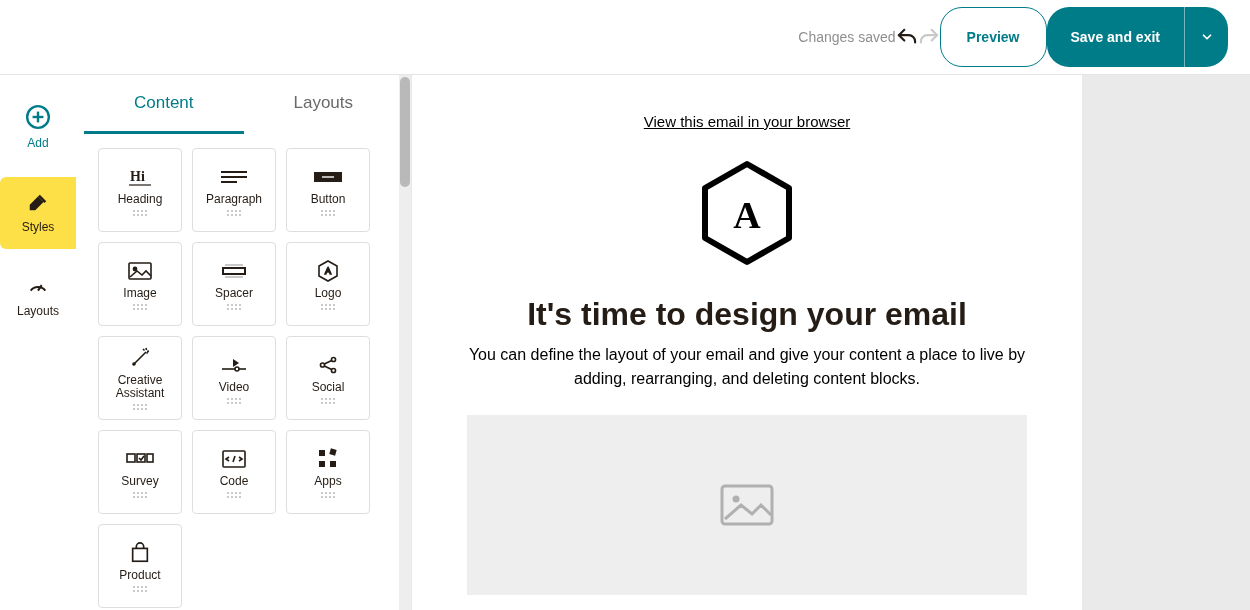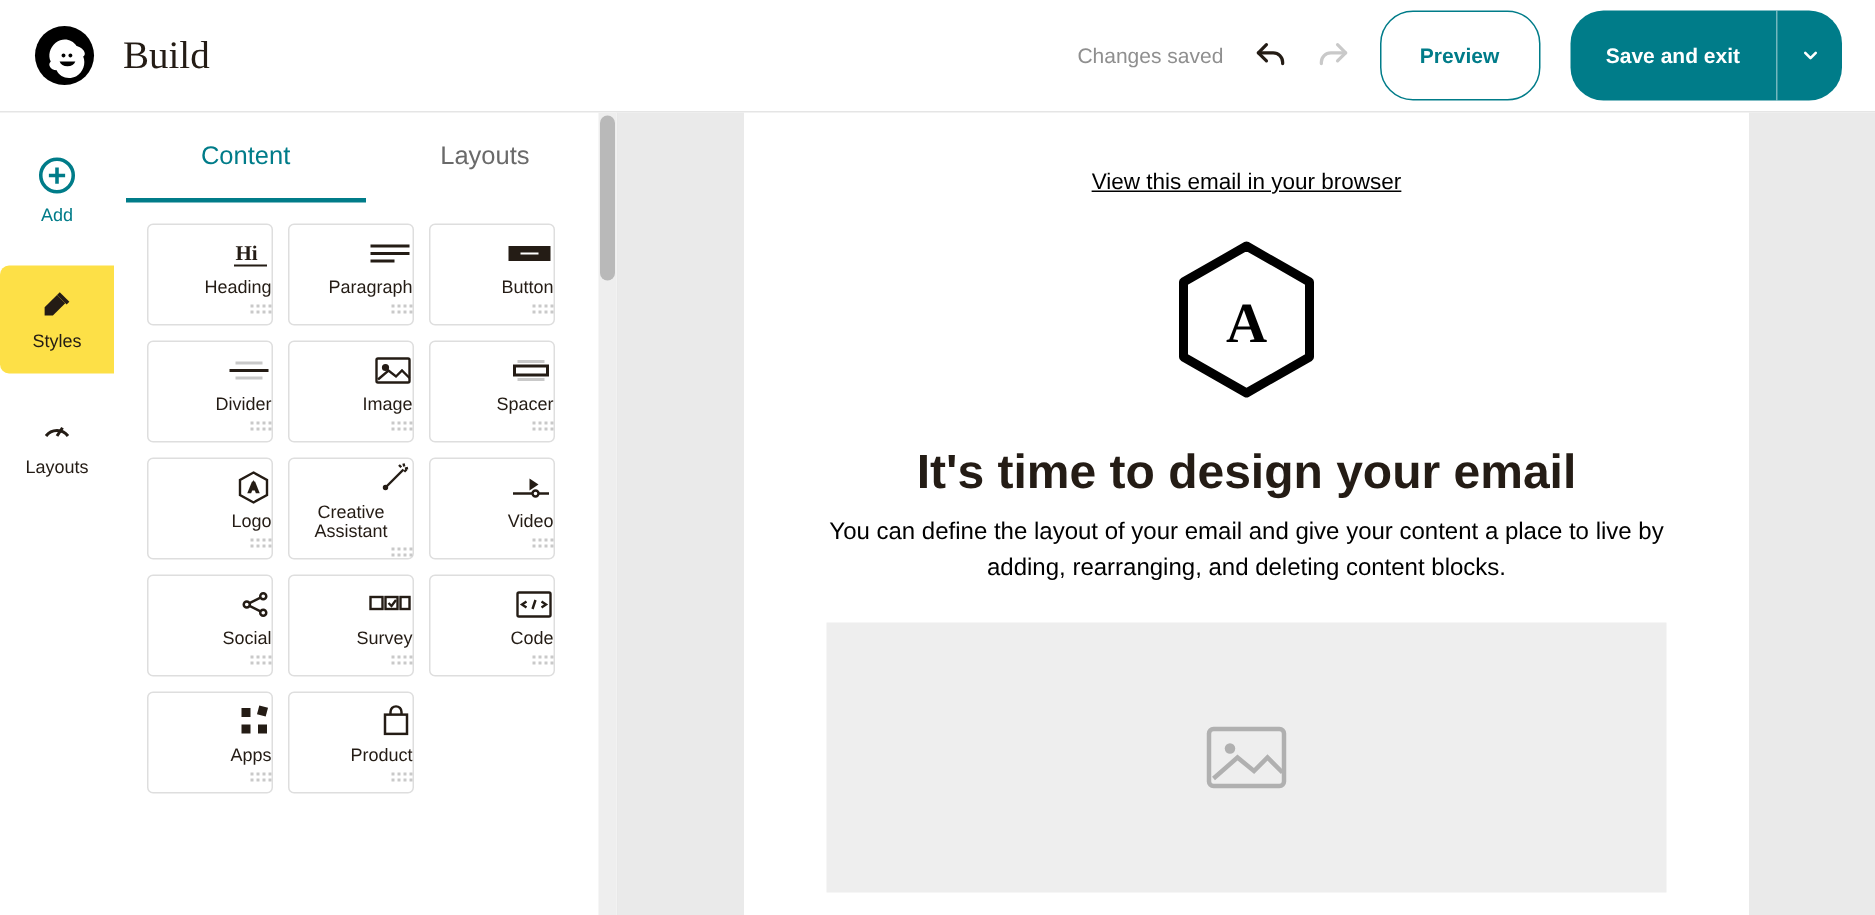--- a/index.html
+++ b/index.html
@@ -2,21 +2,21 @@
 <html><head>
 <meta charset="utf-8">
 <style>
 html,body{margin:0;padding:0;width:1250px;height:610px;overflow:hidden;font-family:"Helvetica Neue",Helvetica,Arial,sans-serif;color:#241c15;background:#fff}
 *{box-sizing:border-box}
 .topbar{height:75px;display:flex;align-items:center;padding:0 22px;border-bottom:1px solid #e5e5e5}
 .logo-wrap{display:flex;align-items:center;gap:18px}
 .logo-svg{width:42px;height:42px}
 .app-title{font-family:Georgia,"Times New Roman",serif;font-size:26px;font-weight:400}
 .topbar-spacer{flex:1}
-.topbar-right{display:flex;align-items:center;gap:20px}
+.topbar-right{display:flex;align-items:center;}
 .saved-text{font-size:14px;color:#8f8f8f}
 .icon-btn{width:22px;height:22px;display:flex;align-items:center;justify-content:center;color:#241c15}
 .icon-btn.disabled{color:#c9c9c9}
 .btn{height:60px;border-radius:22px;font-size:14px;font-weight:600;display:flex;align-items:center;justify-content:center;cursor:pointer}
 .btn-outline{border:1.5px solid #007c89;color:#007c89;background:#fff;padding:0 26px}
 .btn-primary{background:#007c89;color:#fff;display:flex;align-items:stretch;padding:0;overflow:hidden}
 .btn-primary .main{padding:4px 24px;display:flex;align-items:center}
 .btn-primary .chev{width:44px;display:flex;align-items:center;justify-content:center;border-left:1px solid rgba(255,255,255,.45)}
 .body-row{display:flex;height:535px}
 .side-rail{width:76px;display:flex;flex-direction:column;align-items:center;padding-top:16px;gap:6px}
@@ -24,45 +24,38 @@
 .rail-item.add svg{stroke:#007c89}
 .rail-item.add .lbl{color:#007c89}
 .rail-item.active{background:#fde047;border-radius:6px 0 0 6px}
 .panel{width:336px;position:relative;border-right:1px solid #e8e8e8;display:flex;flex-direction:column;overflow:hidden}
 .panel-scroll{position:absolute;right:0;top:0;width:12px;height:100%;background:#eee}
 .panel-thumb{position:absolute;right:1px;top:2px;width:10px;height:110px;background:#b9b9b9;border-radius:5px}
 .tabs{display:flex;height:60px;padding:0 8px}
 .tab{flex:1;display:flex;align-items:center;justify-content:center;font-size:17px;font-weight:400;color:#6a6a6a;border-bottom:3px solid transparent;cursor:pointer}
 .tab.active{color:#007c89;border-bottom-color:#007c89}
 .blocks{padding:14px 8px 8px 22px;display:grid;grid-template-columns:repeat(3,84px);gap:10px;align-content:start;overflow:hidden}
-.block{width:84px;height:68px;border:1px solid #dedede;border-radius:4px;display:flex;flex-direction:column;align-items:flex-end;justify-content:center;gap:4px;background:#fff;cursor:grab}
+.block{width:84px;height:84px;border:1px solid #dedede;border-radius:4px;display:flex;flex-direction:column;align-items:center;justify-content:center;gap:4px;background:#fff;cursor:grab}
 .block .ico{height:24px;display:flex;align-items:center;justify-content:center}
 .block .lbl{font-size:12px;line-height:1.1;text-align:center;color:#241c15}
 .block .grip{display:grid;grid-template-columns:repeat(4,2px);gap:2px}
 .block .grip span{width:2px;height:2px;background:#c9c9c9}
-.canvas-wrap{flex:1;background:#eaeaea;display:flex;justify-content:center;overflow:hidden}
+.canvas-wrap{flex:1;background:#eaeaea;display:flex;justify-content:flex-start;overflow:hidden}
 .canvas{margin-top:0;width:670px;background:#fff;min-height:100%;display:flex;flex-direction:column;align-items:center;padding:30px 50px 0}
 .view-link{font-size:15px;color:#000;text-decoration:underline;margin-top:8px}
 .hex-logo{margin-top:28px}
 .canvas h1{font-size:32px;font-weight:700;margin:28px 0 10px;text-align:center}
 .canvas p{font-size:16px;color:#000000;text-align:center;line-height:1.5;margin:0 0 24px;max-width:560px}
 .placeholder-block{width:560px;height:180px;background:#eeeeee;display:flex;align-items:center;justify-content:center}
 svg{display:block}
 </style>
 </head>
 <body>
 
 <div class="topbar">
-  <div class="logo-wrap">
-    <svg class="logo-svg" viewBox="0 0 64 64">
-      <circle cx="32" cy="32" r="30" fill="#000"></circle>
-      <path fill="#fff" d="M44 22c-4-6-13-9-21-3-6 5-8 13-5 19-1 1-2 3-1 5 1 3 4 4 7 4 3 7 12 10 20 6 7-4 10-13 7-20 2-1 2-3 1-5-1-3-5-5-8-6zm-6 8c1 0 2 1 2 2s-1 2-2 2-2-1-2-2 1-2 2-2zm-7 0c1 0 2 1 2 2s-1 2-2 2-2-1-2-2 1-2 2-2zm4 13c-4 0-7-2-8-5h16c-1 3-4 5-8 5z"></path>
-    </svg>
-    <div class="app-title">Build</div>
-  </div>
   <div class="topbar-spacer"></div>
   <div class="topbar-right">
     <span class="saved-text">Changes saved</span>
     <div class="icon-btn">
       <svg width="22" height="18" viewBox="0 0 24 20" fill="none" stroke="#241c15" stroke-width="2.4" stroke-linecap="round" stroke-linejoin="round">
           <path d="M9 14 3 8l6-6"></path>
           <path d="M3 8h11a7 7 0 0 1 7 7v1"></path>
         </svg>
     </div>
     <div class="icon-btn disabled">
@@ -178,40 +171,20 @@
             <span></span>
             <span></span>
             <span></span>
             <span></span>
             <span></span>
             <span></span>
             <span></span>
           </div>
       </div>
 
-      <div class="block">
-        <div class="ico">
-            <svg width="30" height="16" viewBox="0 0 30 16" stroke-width="2">
-              <line x1="6" y1="3" x2="24" y2="3" stroke="#c9c9c9"></line>
-              <line x1="2" y1="8" x2="28" y2="8" stroke="#241c15"></line>
-              <line x1="6" y1="13" x2="24" y2="13" stroke="#c9c9c9"></line>
-            </svg>
-          </div>
-        <div class="lbl">Divider</div>
-        <div class="grip">
-            <span></span>
-            <span></span>
-            <span></span>
-            <span></span>
-            <span></span>
-            <span></span>
-            <span></span>
-            <span></span>
-          </div>
-      </div>
 
       <div class="block">
         <div class="ico">
             <svg width="26" height="20" viewBox="0 0 26 20" fill="none" stroke="#241c15" stroke-width="1.6">
               <rect x="2" y="2" width="22" height="16" rx="1"></rect>
               <circle cx="8" cy="8" r="1.6" fill="#241c15"></circle>
               <polyline points="3 16 10 10 15 14 19 10 24 15"></polyline>
             </svg>
           </div>
         <div class="lbl">Image</div>

